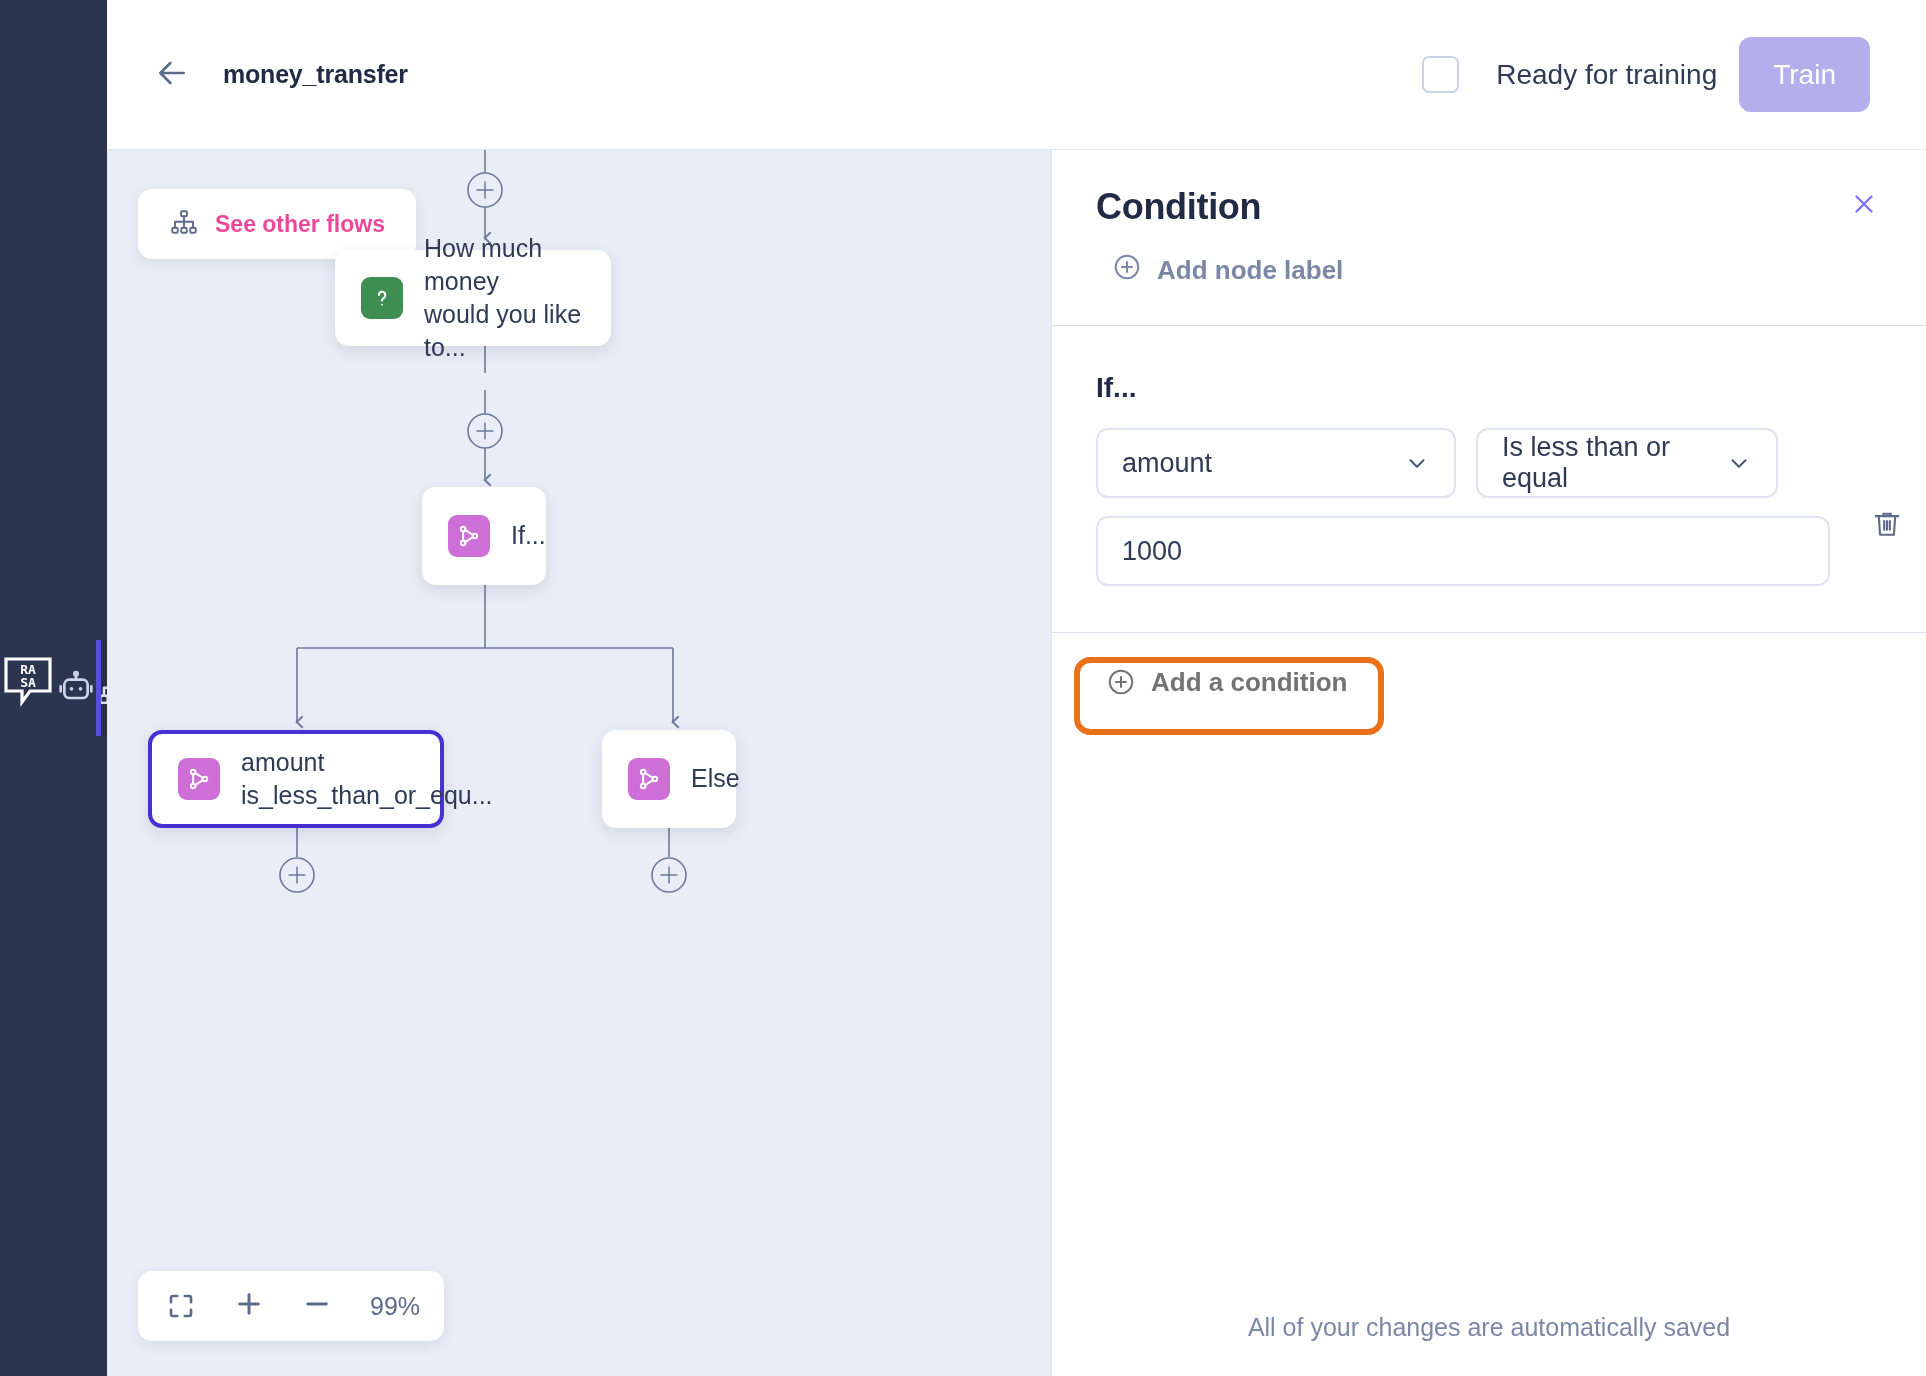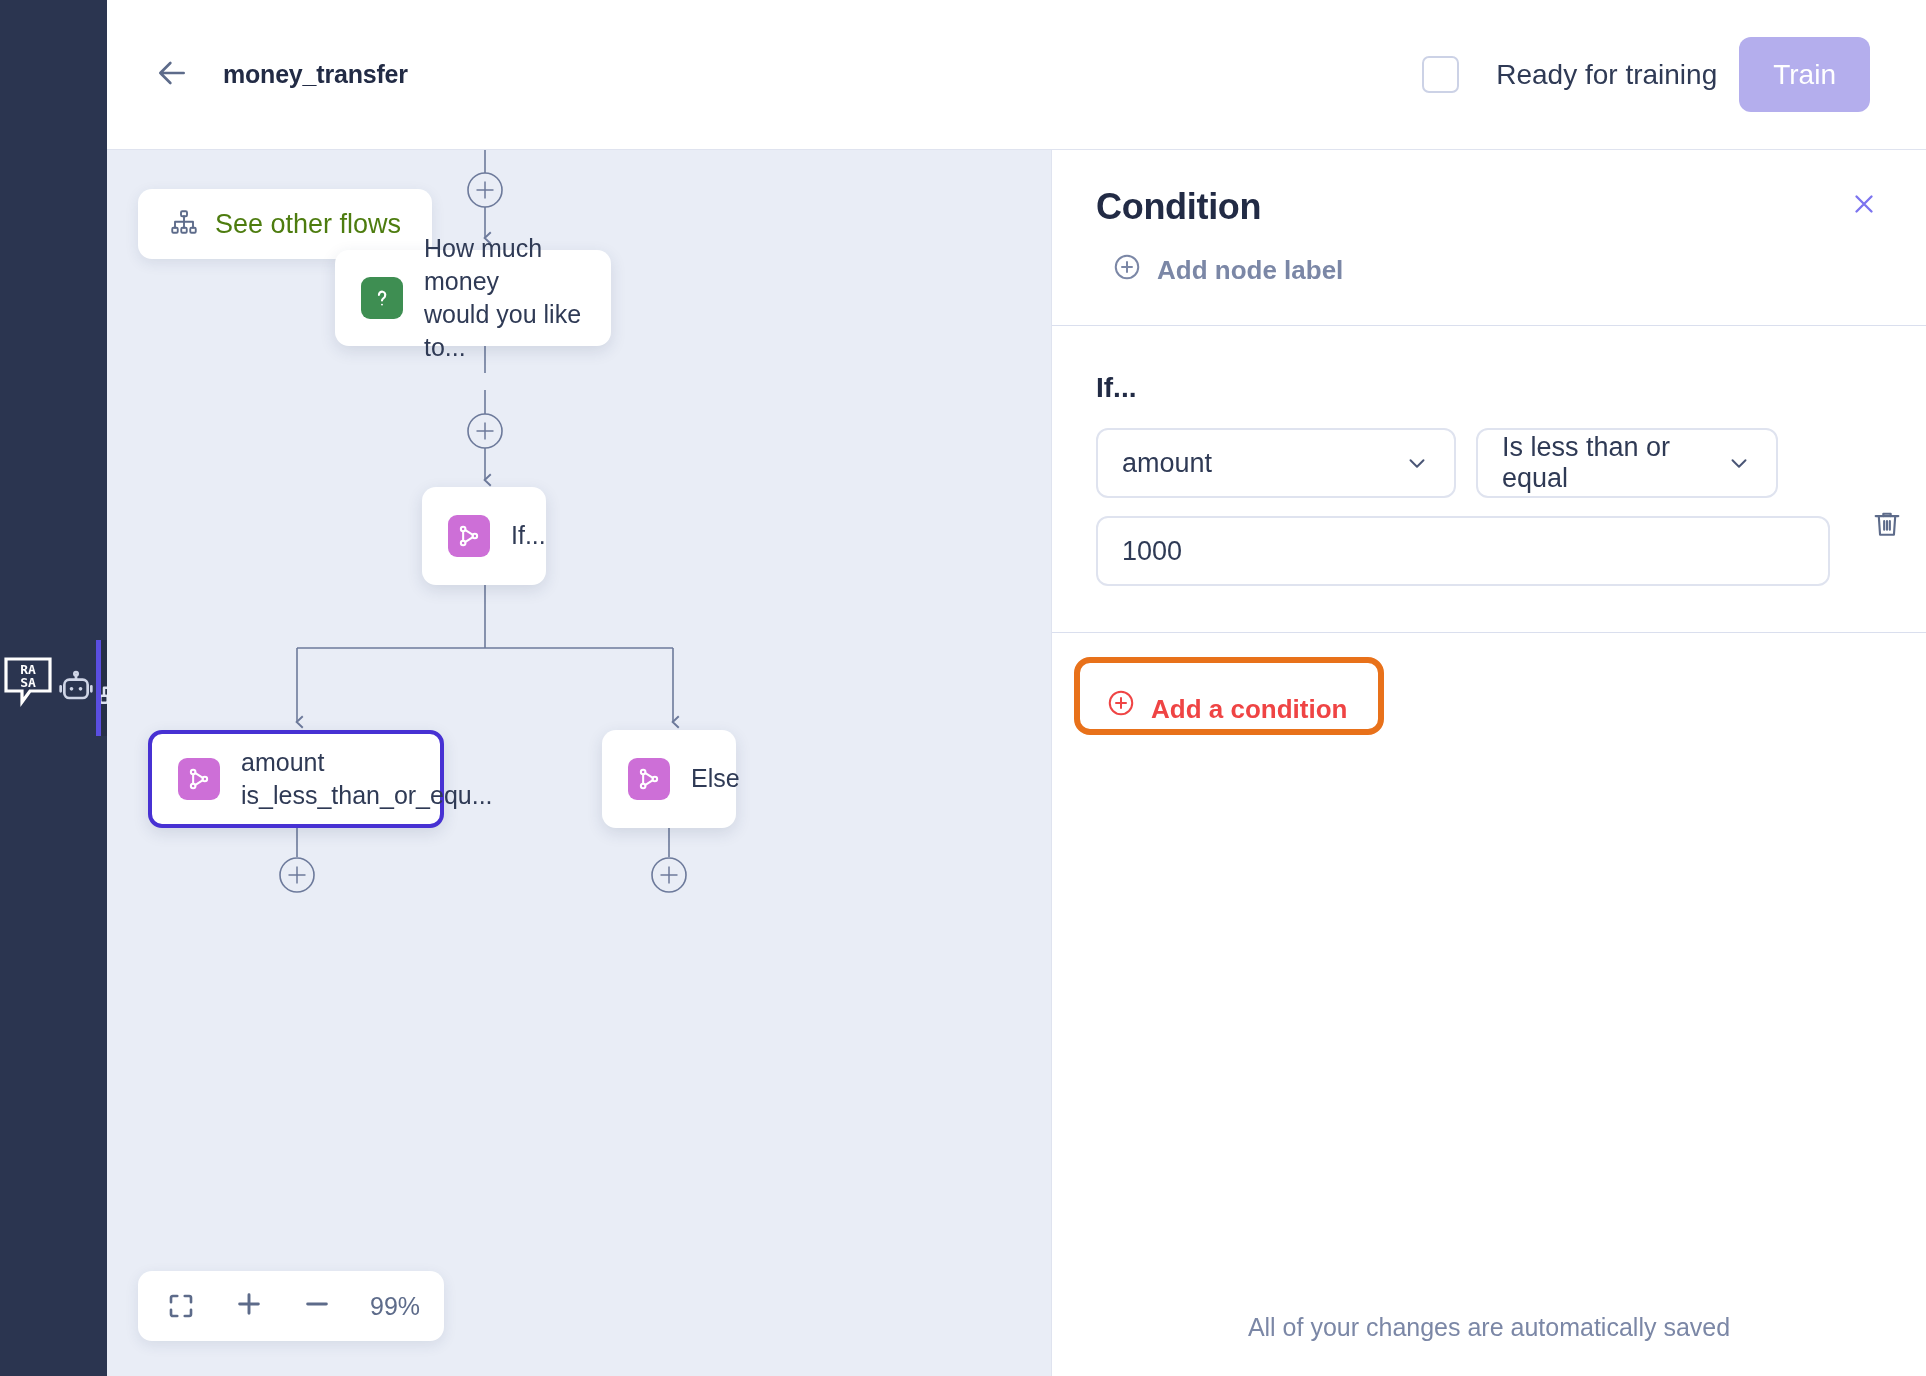--- a/index.html
+++ b/index.html
@@ -90,21 +90,21 @@
   .canvas-svg { position: absolute; inset: 0; width: 100%; height: 100%; }
 
   .see-flows {
     position: absolute; left: 31px; top: 39px;
     background: #ffffff; border-radius: 14px;
     box-shadow: 0 4px 14px rgba(40,55,95,.10);
     height: 70px; display: flex; align-items: center; gap: 16px;
     padding: 0 31px;
     cursor: pointer;
   }
-  .see-flows-label { font-size: 27px; font-weight: 400; color: #4d7c0f; }
+  .see-flows-label { font-size: 23px; font-weight: 700; color: #ec4899; }
 
   .node {
     position: absolute; background: #ffffff; border-radius: 14px;
     box-shadow: 0 5px 16px rgba(40,55,95,.13);
     display: flex; align-items: center; gap: 21px;
     padding: 0 26px;
     cursor: pointer;
   }
   .node.selected { border: 4px solid #4731d3; box-shadow: 0 5px 16px rgba(40,55,95,.13); }
   .node-icon {
@@ -182,24 +182,24 @@
   }
 
   .cond-divider { height: 1px; background: #dadfee; width: 100%; margin-top: 46px; }
 
   .add-cond-wrap {
     margin: 24px 0 0 22px;
     border: 6px solid #e8711a; border-radius: 16px;
     width: 310px; padding: 4px;
   }
   .add-cond-btn {
-    display: flex; align-items: flex-end; gap: 15px;
+    display: flex; align-items: flex-start; gap: 15px;
     height: 58px; padding: 0 22px;
     background: #ffffff; border-radius: 10px;
-    cursor: pointer; color: #ef4444;
+    cursor: pointer; color: #737373;
   }
   .add-cond-btn span { font-size: 26px; font-weight: 700; }
 
   .panel-footer {
     margin-top: auto;
     text-align: center; color: #7b87a6; font-size: 25px;
     padding-bottom: 34px;
   }
 </style>
 </head>

